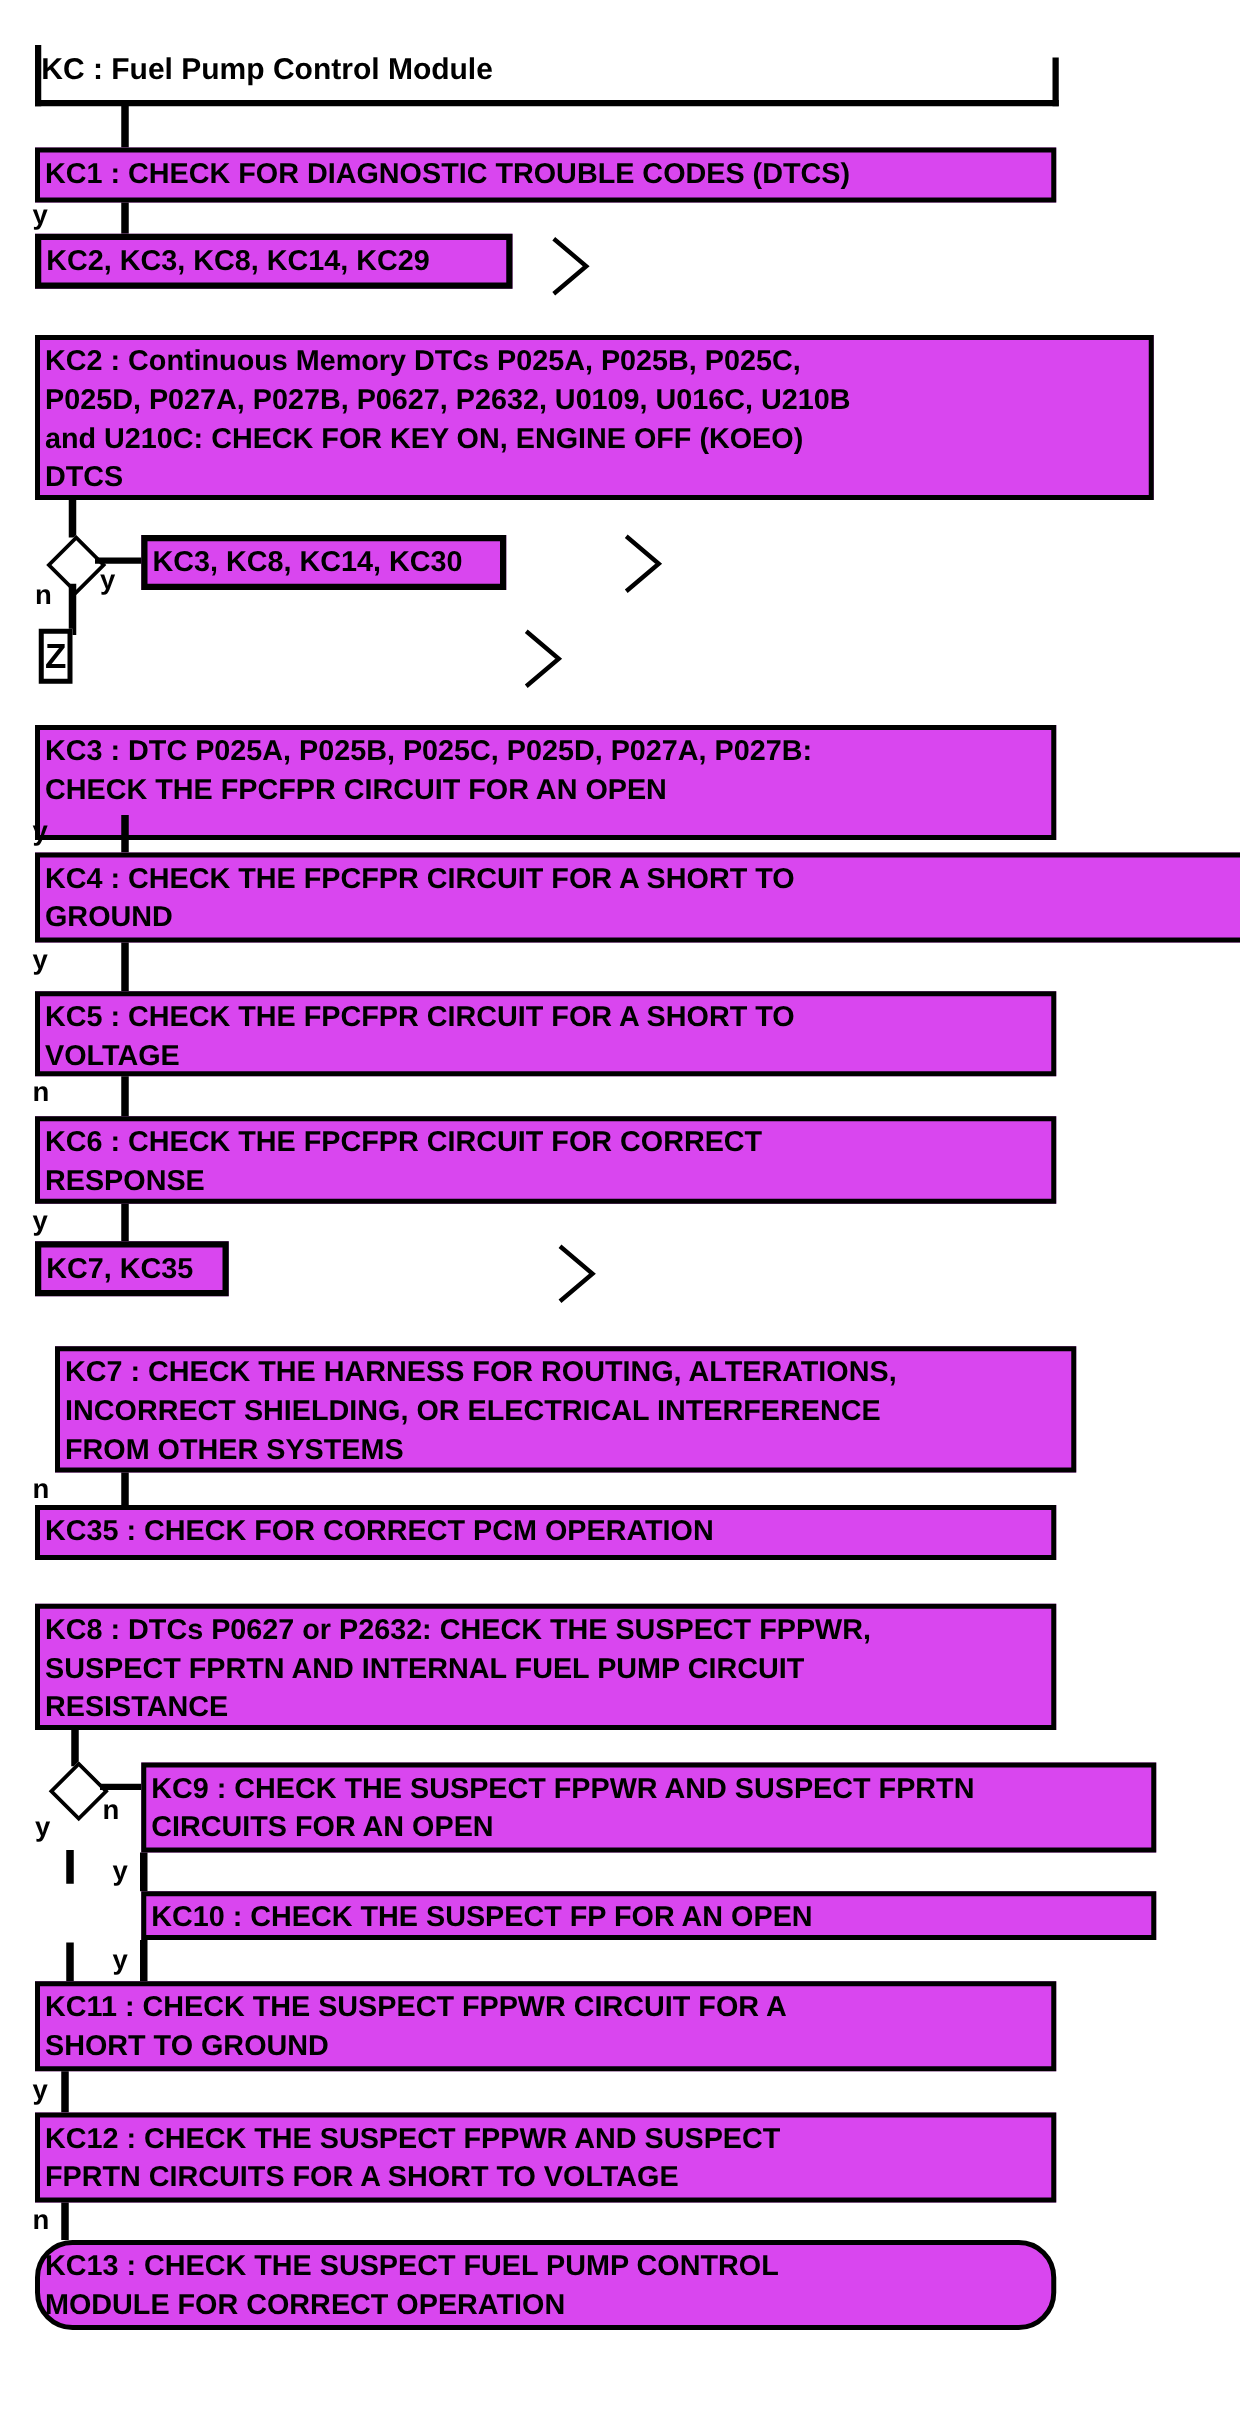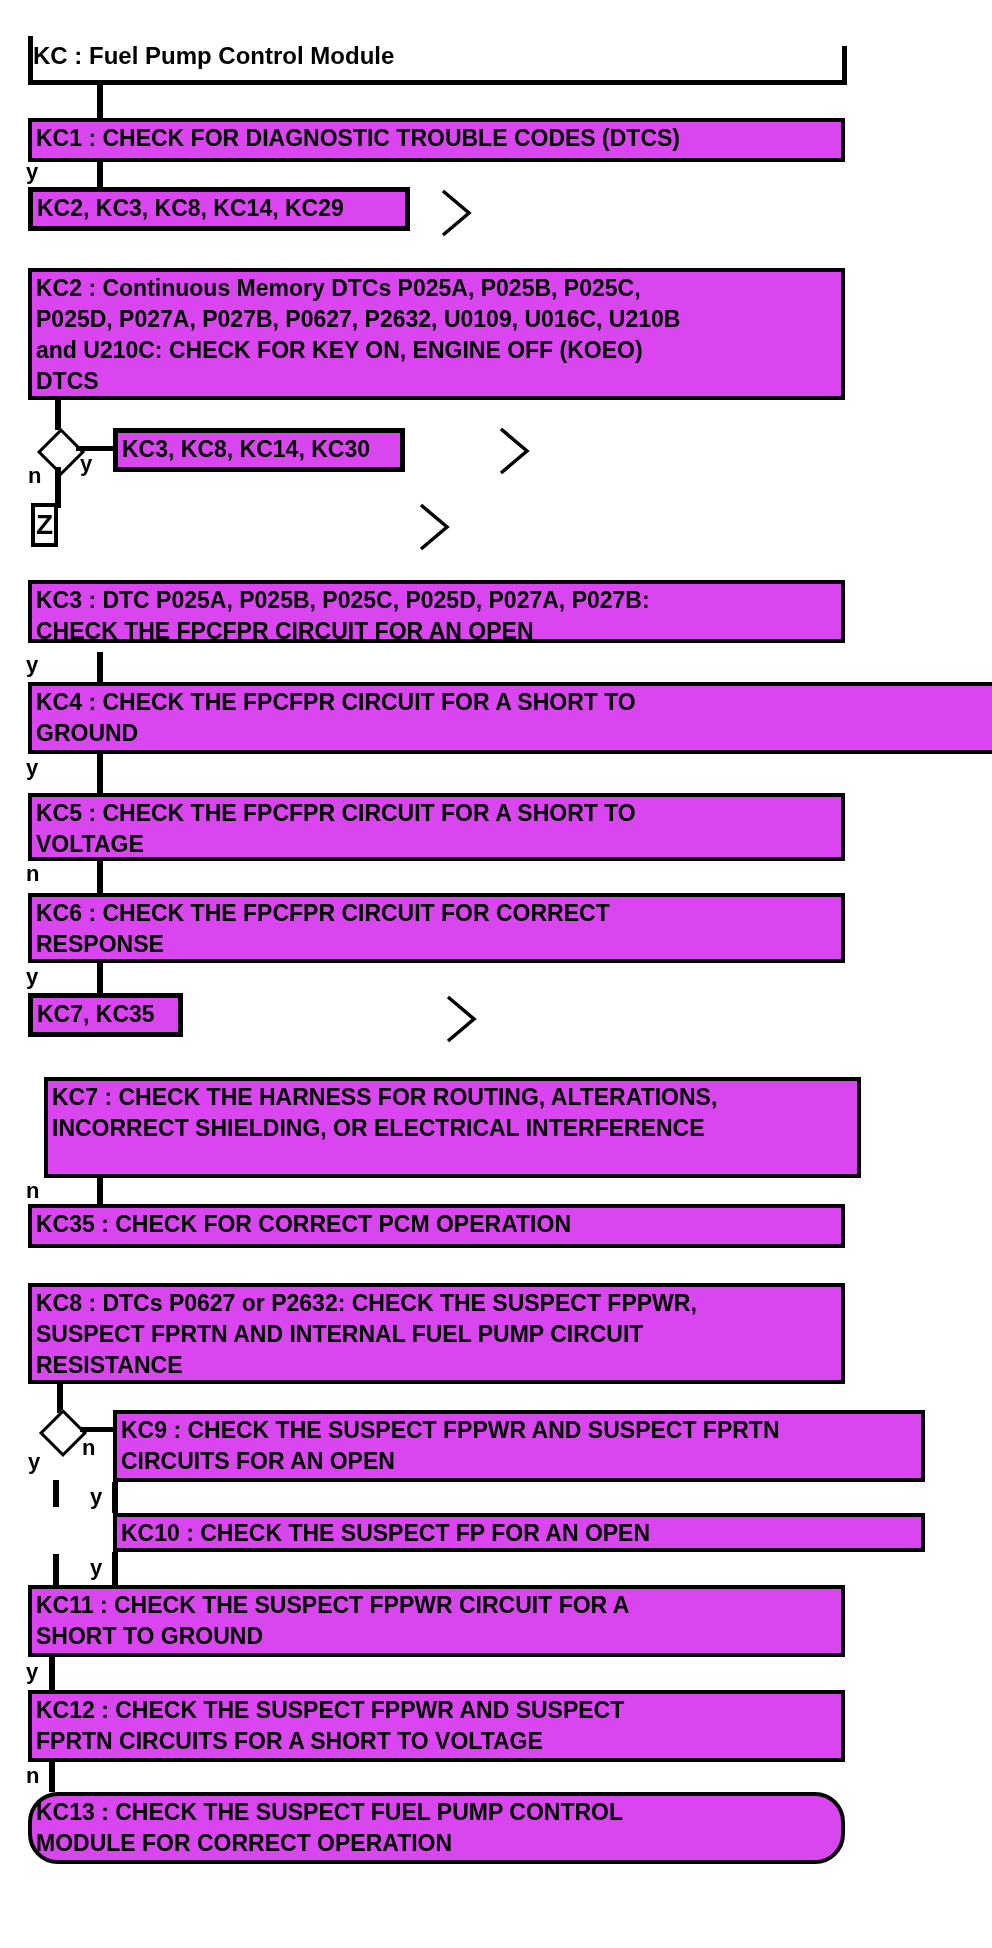--- a/index.html
+++ b/index.html
@@ -77,21 +77,21 @@
   <div class="lbl" style="left:26px; top:160px;">y</div>
   <div class="vline" style="left:97px; top:162px; width:6px; height:25px;"></div>
 
   <div class="box jump" style="left:28px; top:187px; width:382px; height:44px;">
     <div class="ln">KC2, KC3, KC8, KC14, KC29</div>
   </div>
   <svg class="chev" style="left:440px; top:188px;" width="34" height="50" viewBox="0 0 34 50">
     <polyline points="3,3 29,25 3,47" fill="none" stroke="#000" stroke-width="3.5"></polyline>
   </svg>
 
-  <div class="box" style="left:28px; top:268px; width:817px; height:132px;">
+  <div class="box" style="left:28px; top:268px; width:895px; height:132px;">
     <div class="ln">KC2 : Continuous Memory DTCs P025A, P025B, P025C,</div>
     <div class="ln">P025D, P027A, P027B, P0627, P2632, U0109, U016C, U210B</div>
     <div class="ln">and U210C: CHECK FOR KEY ON, ENGINE OFF (KOEO)</div>
     <div class="ln">DTCS</div>
   </div>
 
   <div class="vline" style="left:55px; top:400px; width:6px; height:30px;"></div>
   <div class="diamond" style="left:44px; top:435px;"></div>
   <div class="lbl" style="left:28px; top:464px;">n</div>
   <div class="lbl" style="left:80px; top:452px;">y</div>
@@ -103,21 +103,21 @@
   <svg class="chev" style="left:498px; top:426px;" width="34" height="50" viewBox="0 0 34 50">
     <polyline points="3,3 29,25 3,47" fill="none" stroke="#000" stroke-width="3.5"></polyline>
   </svg>
 
   <div class="vline" style="left:55px; top:467px; width:6px; height:41px;"></div>
   <div class="zbox" style="left:31px; top:503px; width:27px; height:44px;">Z</div>
   <svg class="chev" style="left:418px; top:502px;" width="34" height="50" viewBox="0 0 34 50">
     <polyline points="3,3 29,25 3,47" fill="none" stroke="#000" stroke-width="3.5"></polyline>
   </svg>
 
-  <div class="box" style="left:28px; top:580px; width:817px; height:63px;">
+  <div class="box" style="left:28px; top:580px; width:817px; height:92px;">
     <div class="ln">KC3 : DTC P025A, P025B, P025C, P025D, P027A, P027B:</div>
     <div class="ln">CHECK THE FPCFPR CIRCUIT FOR AN OPEN</div>
   </div>
   <div class="lbl" style="left:26px; top:653px;">y</div>
   <div class="vline" style="left:97px; top:652px; width:6px; height:30px;"></div>
 
   <div class="box" style="left:28px; top:682px; width:972px; height:72px;">
     <div class="ln">KC4 : CHECK THE FPCFPR CIRCUIT FOR A SHORT TO</div>
     <div class="ln">GROUND</div>
   </div>
@@ -141,20 +141,21 @@
   <div class="box jump" style="left:28px; top:993px; width:155px; height:44px;">
     <div class="ln">KC7, KC35</div>
   </div>
   <svg class="chev" style="left:445px; top:994px;" width="34" height="50" viewBox="0 0 34 50">
     <polyline points="3,3 29,25 3,47" fill="none" stroke="#000" stroke-width="3.5"></polyline>
   </svg>
 
   <div class="box" style="left:28px; top:1077px; width:817px; height:101px;margin-left:16px;">
     <div class="ln">KC7 : CHECK THE HARNESS FOR ROUTING, ALTERATIONS,</div>
     <div class="ln">INCORRECT SHIELDING, OR ELECTRICAL INTERFERENCE</div>
+    <div class="ln">FROM OTHER SYSTEMS</div>
   </div>
   <div class="lbl" style="left:26px; top:1179px;">n</div>
   <div class="vline" style="left:97px; top:1178px; width:6px; height:26px;"></div>
 
   <div class="box" style="left:28px; top:1204px; width:817px; height:44px;">
     <div class="ln">KC35 : CHECK FOR CORRECT PCM OPERATION</div>
   </div>
 
   <div class="box" style="left:28px; top:1283px; width:817px; height:101px;">
     <div class="ln">KC8 : DTCs P0627 or P2632: CHECK THE SUSPECT FPPWR,</div>

